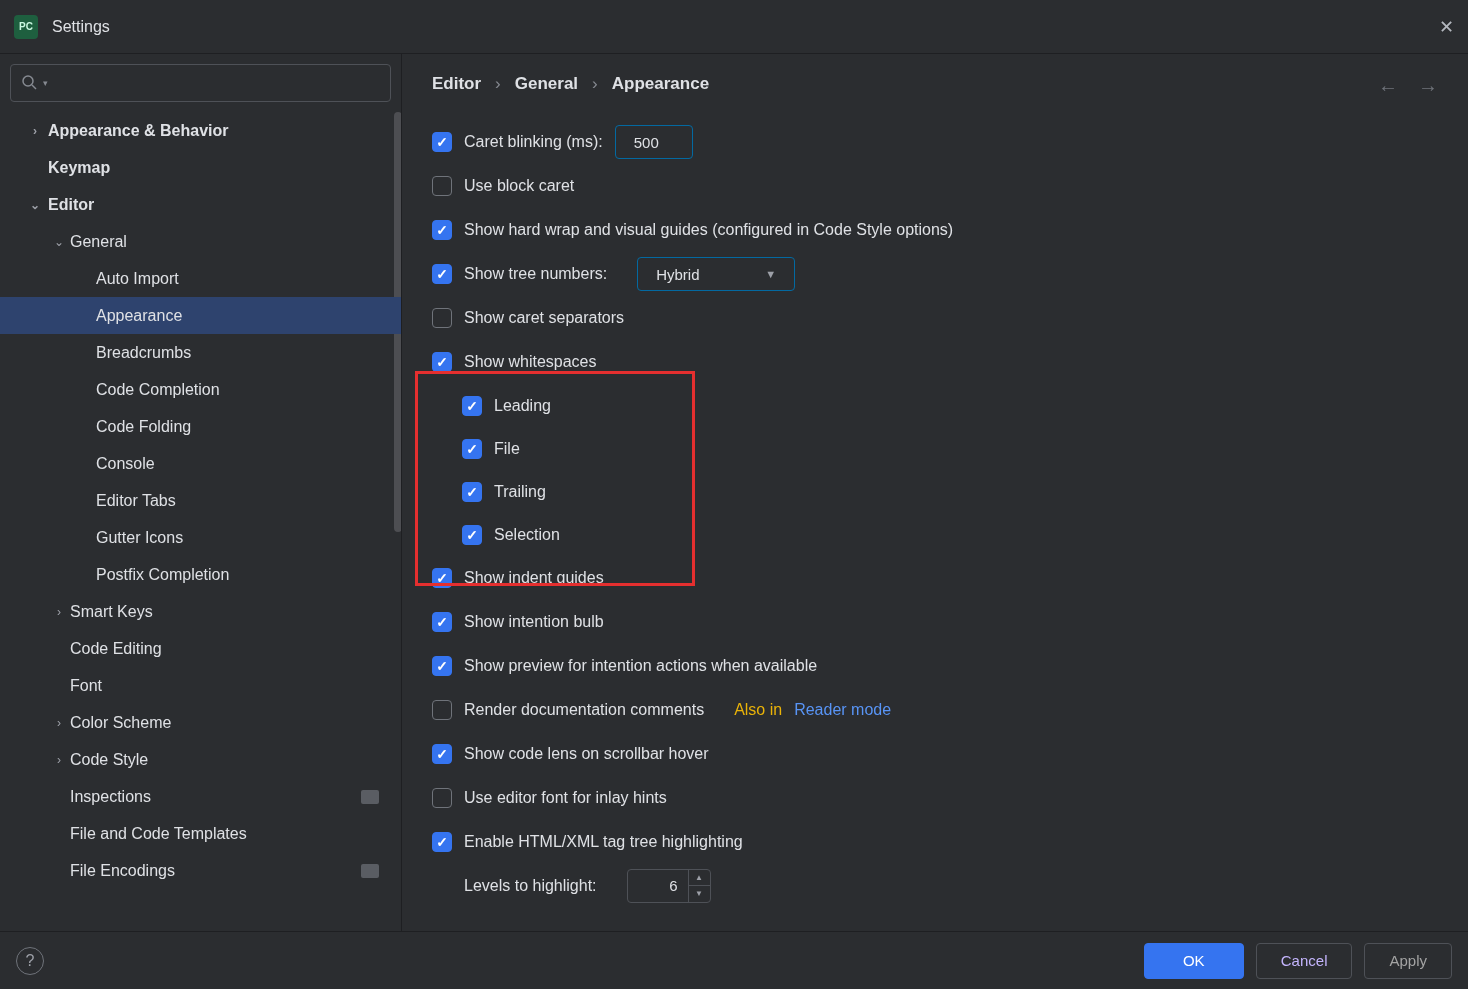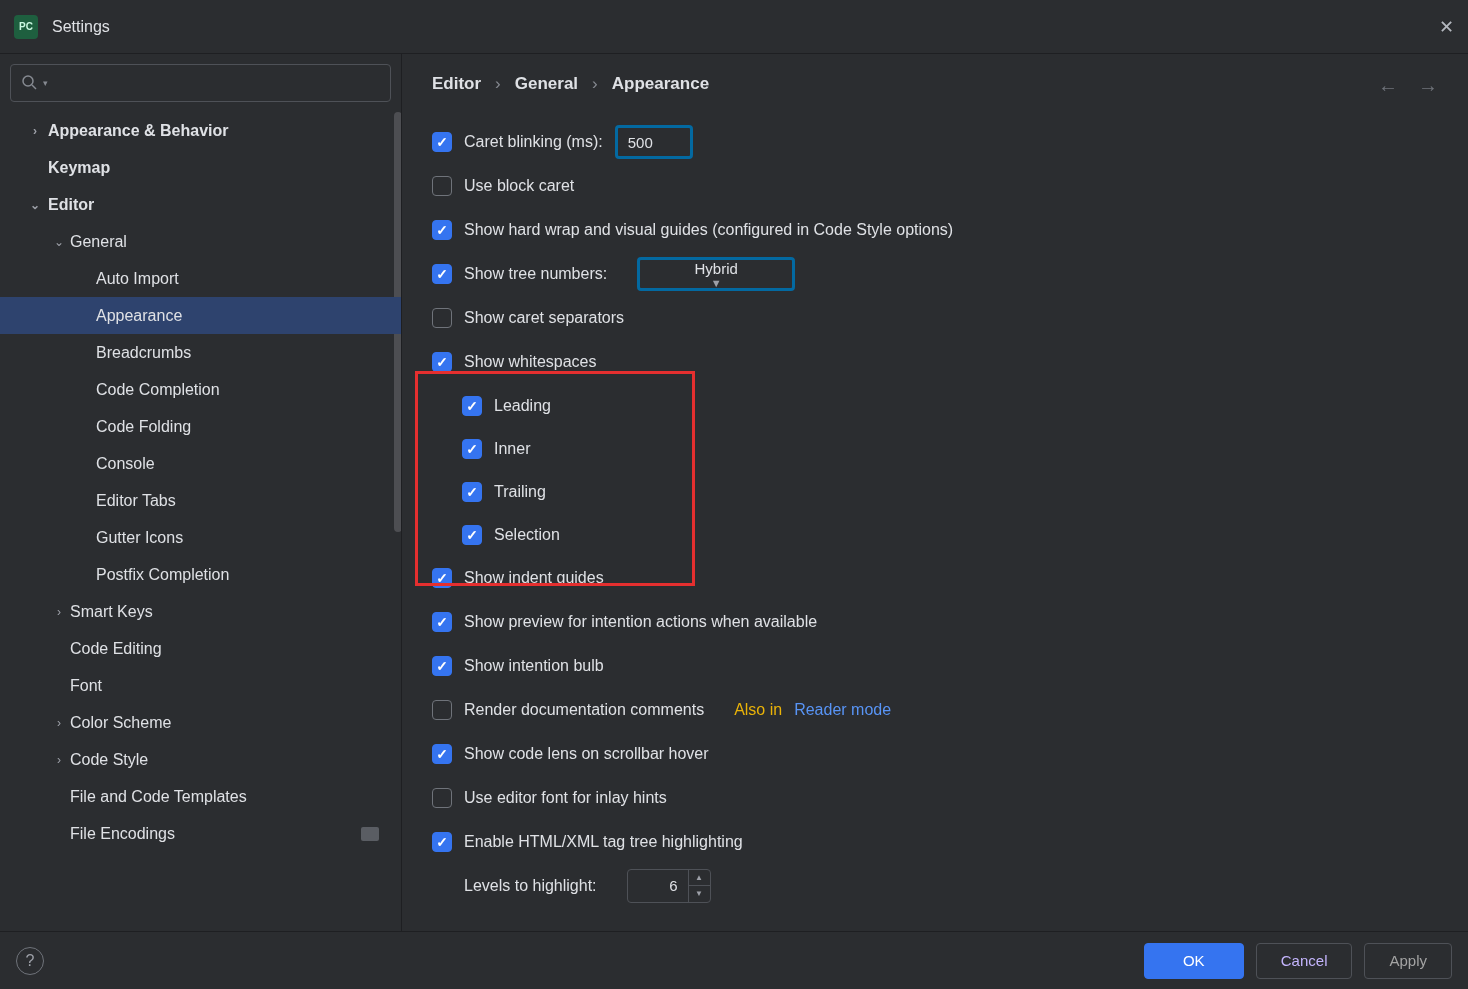--- a/index.html
+++ b/index.html
@@ -157,29 +157,29 @@
     border-color:#3574f0;
   }
   .cbx.checked::after {
     content:"✓";
     color:#fff;
     font-size:14px;
     font-weight:bold;
   }
   .num-input, .select-input {
     height:34px;
-    border:3px solid #0369a1;
+    border:1px solid #0369a1;
     background:transparent;
     border-radius:4px;
     color:#dfe1e5;
-    padding:0 10px;
+    padding:0 18px;
     font-size:15px;
   }
   .num-input { width:78px; text-align:left; }
-  .select-input { width:158px; display:flex; align-items:center; justify-content:space-between; cursor:pointer;flex-direction:column;}
+  .select-input { width:158px; display:flex; align-items:center; justify-content:space-between; cursor:pointer;}
   .select-input .sel-chev { color:#9da0a8; font-size:11px; }
   .hint { color:#eab308; font-size:16px; }
   .link { color:#5894f5; }
   .stepper {
     height:34px;
     border:1px solid #4e5157;
     border-radius:4px;
     display:flex;
     align-items:center;
   }
@@ -310,20 +310,24 @@
         </div>
         <div class="tree-item d2">
           <span class="chev">›</span>
           <span>Color Scheme</span>
         </div>
         <div class="tree-item d2">
           <span class="chev">›</span>
           <span>Code Style</span>
         </div>
         <div class="tree-item d2">
+          <span>Inspections</span>
+          <span class="badge"></span>
+        </div>
+        <div class="tree-item d2">
           <span>File and Code Templates</span>
         </div>
         <div class="tree-item d2">
           <span>File Encodings</span>
           <span class="badge"></span>
         </div>
       </div>
   </div>
 
   <div class="main">
@@ -370,42 +374,42 @@
         <div class="cbx checked"></div>
         <span>Show whitespaces</span>
       </div>
       <div id="ws-children">
           <div class="opt-row sub">
             <div class="cbx checked"></div>
             <span>Leading</span>
           </div>
           <div class="opt-row sub">
             <div class="cbx checked"></div>
-            <span>Inner</span>
+            <span>File</span>
           </div>
           <div class="opt-row sub">
             <div class="cbx checked"></div>
             <span>Trailing</span>
           </div>
           <div class="opt-row sub">
             <div class="cbx checked"></div>
             <span>Selection</span>
           </div>
         </div>
       <div class="opt-row">
         <div class="cbx checked"></div>
         <span>Show indent guides</span>
       </div>
       <div class="opt-row">
         <div class="cbx checked"></div>
+        <span>Show intention bulb</span>
+      </div>
+      <div class="opt-row">
+        <div class="cbx checked"></div>
         <span>Show preview for intention actions when available</span>
-      </div>
-      <div class="opt-row">
-        <div class="cbx checked"></div>
-        <span>Show intention bulb</span>
       </div>
       <div class="opt-row">
         <div class="cbx"></div>
         <span>Render documentation comments</span>
         <span style="width:6px;"></span>
         <span class="hint">Also in</span>
         <span class="link">Reader mode</span>
       </div>
       <div class="opt-row">
         <div class="cbx checked"></div>

